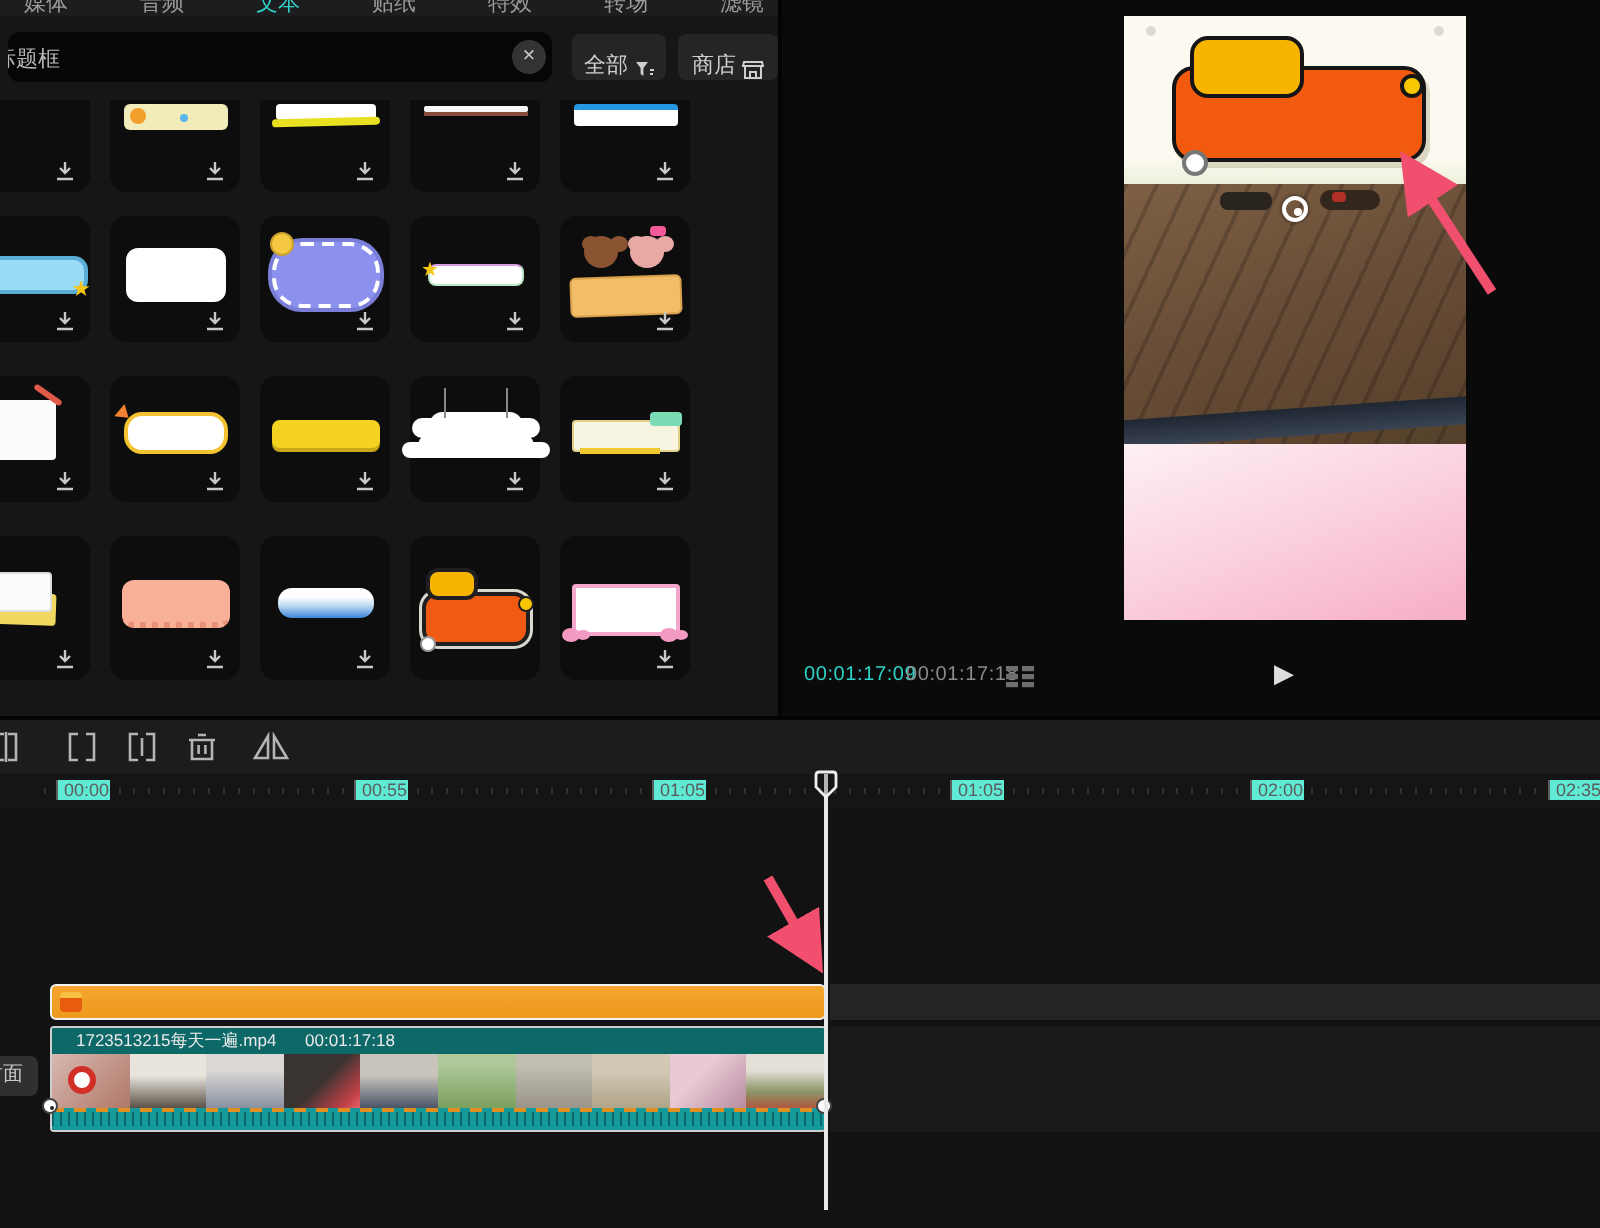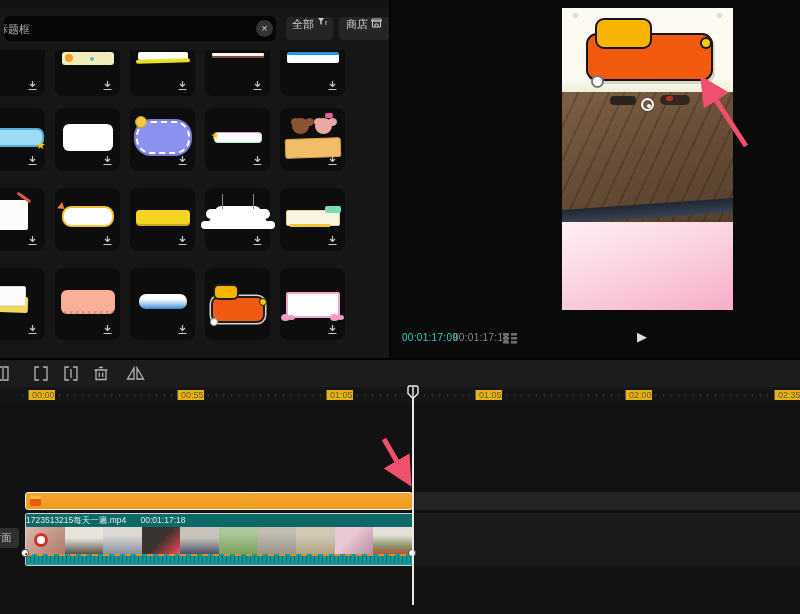--- a/index.html
+++ b/index.html
@@ -10,21 +10,21 @@
   
   .menubar { position:absolute; left:0; top:0; width:389px; height:8px; background:#1d1d1f; overflow:hidden; }
   .menubar .tab { position:absolute; top:-6px; font-size:11px; color:#9a9a9a; }
   .menubar .tab.active { color:#2dd4c8; }
 
   
   .left-panel { position:absolute; left:0; top:8px; width:389px; height:350px; background:#161616; overflow:hidden; }
   .search-bar { position:absolute; left:4px; top:8px; width:272px; height:25px; background:#060606; border-radius:6px; overflow:hidden; }
   .search-text { position:absolute; left:-7px; top:6px; font-size:11px; color:#b8b8b8; white-space:nowrap; }
   .search-clear { position:absolute; left:256px; top:12px; width:17px; height:17px; border-radius:50%; background:#333; color:#c8c8c8; font-size:11px; line-height:16px; text-align:center; }
-  .btn { position:absolute; top:9px; height:23px; background:#252527; border-radius:4px; color:#cfcfcf; font-size:11px; display:flex; align-items:flex-start; justify-content:center; gap:3px; }
+  .btn { position:absolute; top:9px; height:23px; background:#252527; border-radius:4px; color:#cfcfcf; font-size:11px; display:flex; align-items:flex-end; justify-content:center; gap:3px; }
   .btn-all { left:286px; width:47px; }
   .btn-store { left:339px; width:50px; }
   .btn svg { display:block; }
 
   
   .cell { position:absolute; width:65px; background:#0d0d0d; border-radius:8px; }
   .dl { position:absolute; right:7px; bottom:5px; }
   .thumb { position:absolute; left:50%; transform:translateX(-50%); }
 
   
@@ -116,33 +116,33 @@
 
   
   .divider-h { position:absolute; left:0; top:358px; width:800px; height:2px; background:#040404; }
   .tl-toolbar { position:absolute; left:0; top:360px; width:800px; height:27px; background:#1c1c1e; }
   .tl-toolbar svg { position:absolute; top:6px; }
 
   
   .ruler { position:absolute; left:0; top:387px; width:800px; height:17px; background:#151515; }
   .ruler .ticks { position:absolute; left:22px; top:7px; width:778px; height:3px;
     background:repeating-linear-gradient(90deg,#303030 0 1px,transparent 1px 7.45px); }
-  .ruler .lbl { position:absolute; top:3px; font-size:9px; color:#5c5c5c; border-left:1px solid #5c5c5c; padding-left:3px; line-height:10px; background:#eab308; }
+  .ruler .lbl { position:absolute; top:3px; font-size:9px; color:#5c5c5c; border-left:1px solid #5c5c5c; padding-left:3px; line-height:10px; background:#5eead4; }
 
   
   .timeline { position:absolute; left:0; top:404px; width:800px; height:210px; background:#121212; }
   .lane-ext-sticker { position:absolute; left:415px; top:88px; width:385px; height:18px; background:#242424; }
   .lane-ext-video { position:absolute; left:415px; top:109px; width:385px; height:53px; background:#1a1a1a; }
 
   .sticker-clip { position:absolute; left:25px; top:88px; width:388px; height:18px; background:linear-gradient(180deg,#f4a52e,#ee9a1e); border:1.5px solid #f2f2f2; border-radius:3px; }
   .sticker-clip .mini { position:absolute; left:4px; top:3px; width:11px; height:10px; background:#e85c10; border-radius:2px; border-top:3px solid #f8c040; }
 
   .video-clip { position:absolute; left:25px; top:109px; width:388px; height:53px; border:1px solid #cfcfcf; border-radius:2px; overflow:hidden; }
   .vc-header { position:absolute; left:0; top:0; width:100%; height:13px; background:#0d6868; color:#eaeaea; font-size:8.5px; line-height:13px; white-space:nowrap; }
-  .vc-header .fname { margin-left:0; }
+  .vc-header .fname { margin-left:12px; }
   .vc-header .fdur { margin-left:12px; }
   .vc-thumbs { position:absolute; left:0; top:13px; width:100%; height:27px; display:flex; }
   .vc-thumbs div { flex:1; }
   .vc-wave { position:absolute; left:0; top:40px; width:100%; height:13px; background:#149a9a; }
   .vc-wave .dash { position:absolute; left:0; top:0; width:100%; height:2px; background:repeating-linear-gradient(90deg,#e09020 0 6px,transparent 6px 11px); }
   .vc-wave .bars { position:absolute; left:0; top:2px; width:100%; height:7px; background:repeating-linear-gradient(90deg,rgba(0,40,40,.45) 0 1px,transparent 1px 4px); }
   .handle { position:absolute; width:8px; height:8px; border-radius:50%; background:#fff; border:1px solid #444; }
   .handle i { position:absolute; left:2.5px; top:2.5px; width:2px; height:2px; background:#222; border-radius:50%; }
   .handle.hl { left:21px; top:145px; }
   .handle.hr { left:408px; top:145px; }
@@ -153,20 +153,29 @@
   .playhead-line { position:absolute; left:412px; top:387px; width:2px; height:218px; background:#e8e8e8; }
   .playhead-handle { position:absolute; left:407px; top:385px; }
 
   .arrows { position:absolute; left:0; top:0; width:800px; height:614px; pointer-events:none; }
 </style>
 </head>
 <body>
 
 <div class="app">
 
+  <div class="menubar">
+    <span class="tab" style="left:12px">媒体</span>
+    <span class="tab" style="left:70px">音频</span>
+    <span class="tab active" style="left:128px">文本</span>
+    <span class="tab" style="left:186px">贴纸</span>
+    <span class="tab" style="left:244px">特效</span>
+    <span class="tab" style="left:302px">转场</span>
+    <span class="tab" style="left:360px">滤镜</span>
+  </div>
 
   <div class="left-panel">
 
     <div class="search-bar">
       <span class="search-text">标题框</span>
     </div>
     <div class="search-clear">×</div>
 
     <div class="btn btn-all">
       <span>全部</span>

